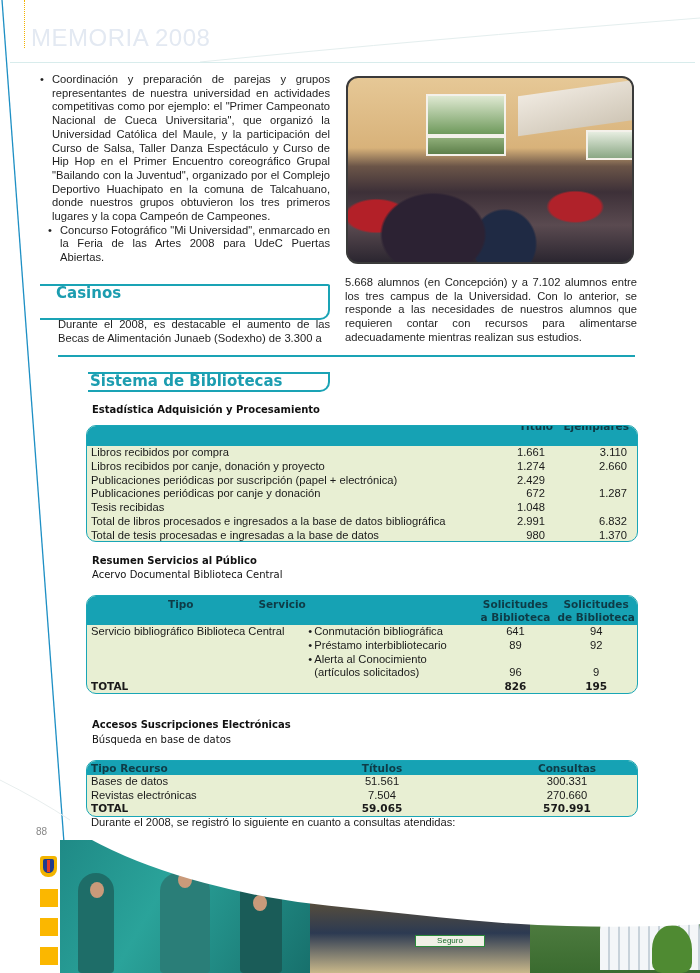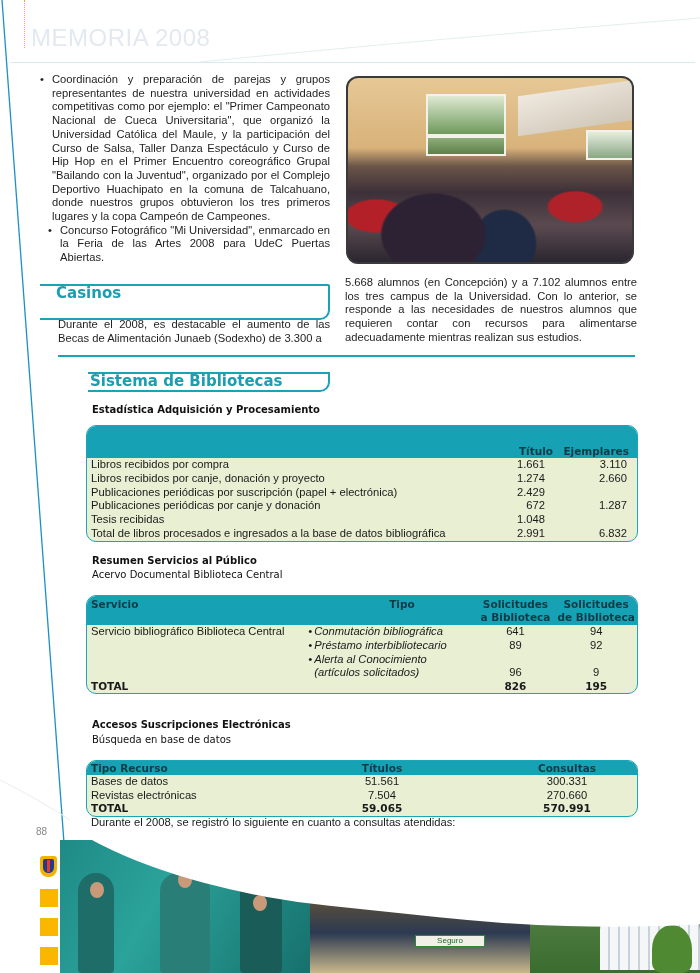--- a/index.html
+++ b/index.html
@@ -48,36 +48,36 @@
   .sub-plain { position: absolute; left: 92px; font-family: "DejaVu Sans", sans-serif; font-size: 10px; color: #111; }
 
   .tbl { position: absolute; left: 86px; width: 552px; background: #e8efd3; border: 1.5px solid #19a6b6; border-radius: 10px; overflow: hidden; }
   .tbl .thead { background: #16a2b4; font-family: "DejaVu Sans", sans-serif; font-weight: bold; font-size: 10.5px; color: #0e3b46; }
   .tbl .row { display: flex; font-family: "Liberation Sans", sans-serif; font-size: 11.2px; line-height: 13.8px; color: #1a1a1a; }
   .tbl .row.total { font-family: "DejaVu Sans", sans-serif; font-weight: bold; font-size: 10.5px; }
   .c { white-space: nowrap; }
 
   
   .t1 { top: 425px; height: 117px; }
-  .t1 .thead { height: 32px; display: flex; align-items: flex-end; padding-bottom: 1px; }
+  .t1 .thead { height: 20px; display: flex; align-items: flex-end; padding-bottom: 14px; }
   .t1 .c1 { width: 380px; padding-left: 4px; }
   .t1 .c2 { width: 90px; text-align: right; padding-right: 12px; }
   .t1 .c3 { width: 80px; text-align: right; padding-right: 10px; }
   .t1 .thead .c2 { text-align: right; padding-right: 4px; }
   .t1 .thead .c3 { text-align: right; padding-right: 8px; }
 
   
   .t2 { top: 595px; height: 99px; }
   .t2 .thead { height: 29px; display: flex; padding-top: 2px; line-height: 13px; }
   .t2 .c1 { width: 222px; padding-left: 4px; }
   .t2 .c2 { width: 168px; }
   .t2 .c3 { width: 80px; text-align: center; }
   .t2 .c4 { width: 82px; text-align: center; }
   .t2 .thead .c2 { text-align: center; padding-left: 20px; }
-  .t2 .tipo { position: relative; padding-left: 6px; font-style: italic; }
+  .t2 .tipo { position: relative; padding-left: 6px; }
   .t2 .tipo.b::before { content: "•"; position: absolute; left: 0; }
 
   
   .t3 { top: 760px; height: 57px; }
   .t3 .thead { height: 14px; display: flex; align-items: center; }
   .t3 .c1 { width: 230px; padding-left: 4px; }
   .t3 .c2 { width: 130px; text-align: center; }
   .t3 .c3 { width: 190px; text-align: center; padding-left: 50px; }
   .t3 .row { line-height: 13.5px; }
 
@@ -182,22 +182,22 @@
       <div class="c c2">980</div>
       <div class="c c3">1.370</div>
     </div>
   </div>
 
   <div class="sub-bold" style="top:555px;">Resumen Servicios al Público</div>
   <div class="sub-plain" style="top:569px;">Acervo Documental Biblioteca Central</div>
 
   <div class="tbl t2">
     <div class="thead">
+      <div class="c c2">Tipo</div>
       <div class="c c1">Servicio</div>
-      <div class="c c2">Tipo</div>
       <div class="c c3">
         <div>Solicitudes</div>
         <div>a Biblioteca</div>
       </div>
       <div class="c c4">
         <div>Solicitudes</div>
         <div>de Biblioteca</div>
       </div>
     </div>
     <div class="row">

